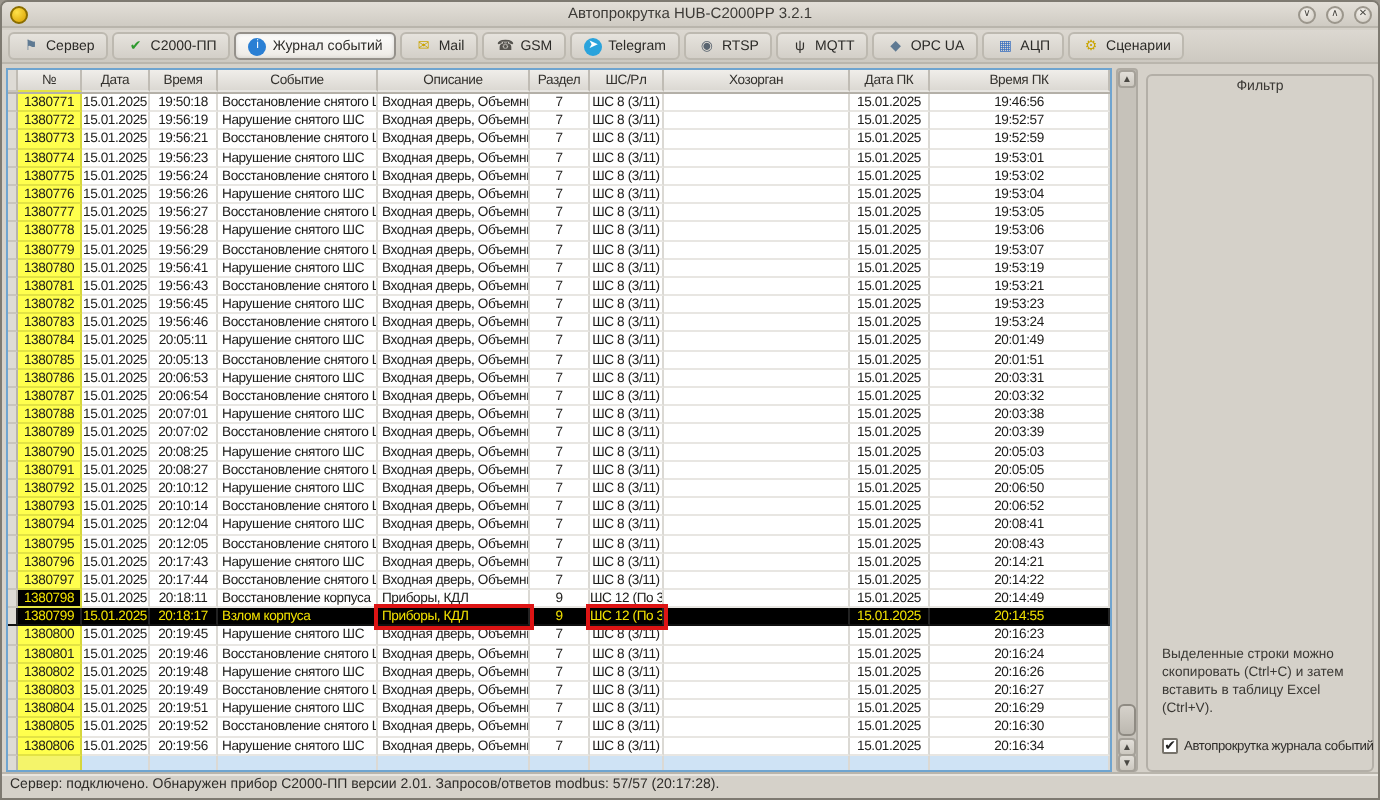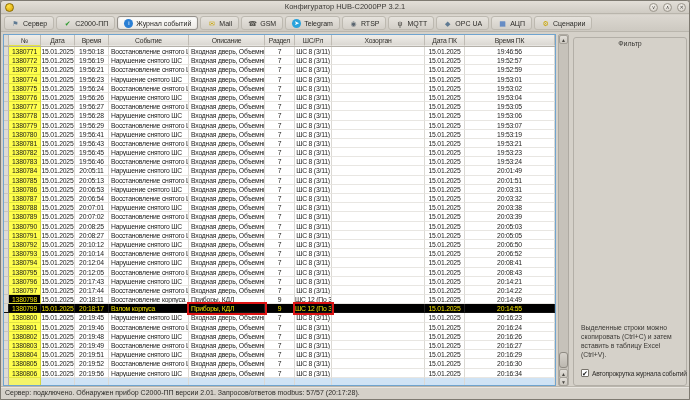--- a/index.html
+++ b/index.html
@@ -72,21 +72,21 @@
     border-top:1px solid #b9b5ac;box-shadow:inset 0 1px 0 #e9e6e0;}
   .statusbar .txt{position:absolute;left:4px;top:2px;font-size:7px;color:#2e2c29;white-space:nowrap;}
 </style>
 </head>
 <body>
 
 <div class="window">
 
   <div class="titlebar">
     <div class="app-icon"></div>
-    <div class="title-text">Конфигуратор HUB-C2000PP 3.2.1</div>
+    <div class="title-text">Автопрокрутка HUB-C2000PP 3.2.1</div>
     <div class="winbtns">
       <div class="winbtn">∨</div>
       <div class="winbtn">∧</div>
       <div class="winbtn">✕</div>
     </div>
   </div>
 
   <div class="toolbar" id="toolbar">
       <div class="tb-btn">
         <span class="tbicon" style="color: rgb(95, 122, 147);">⚑</span>

